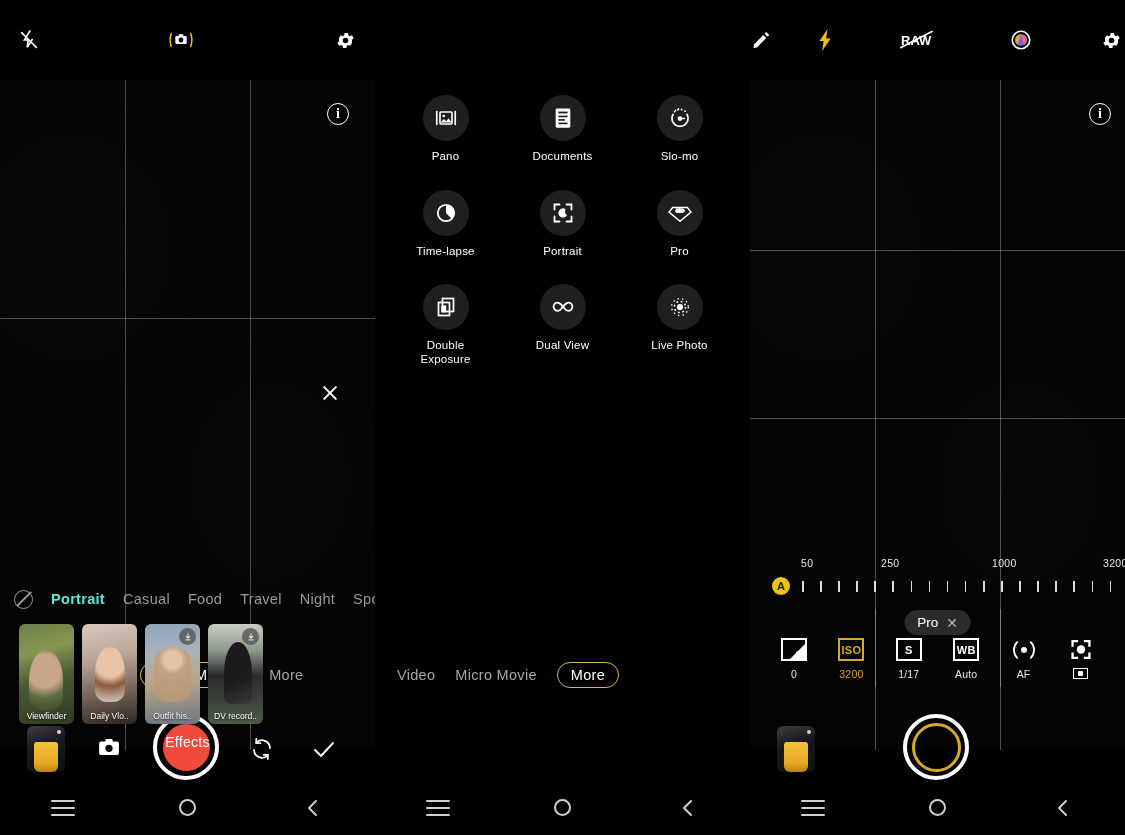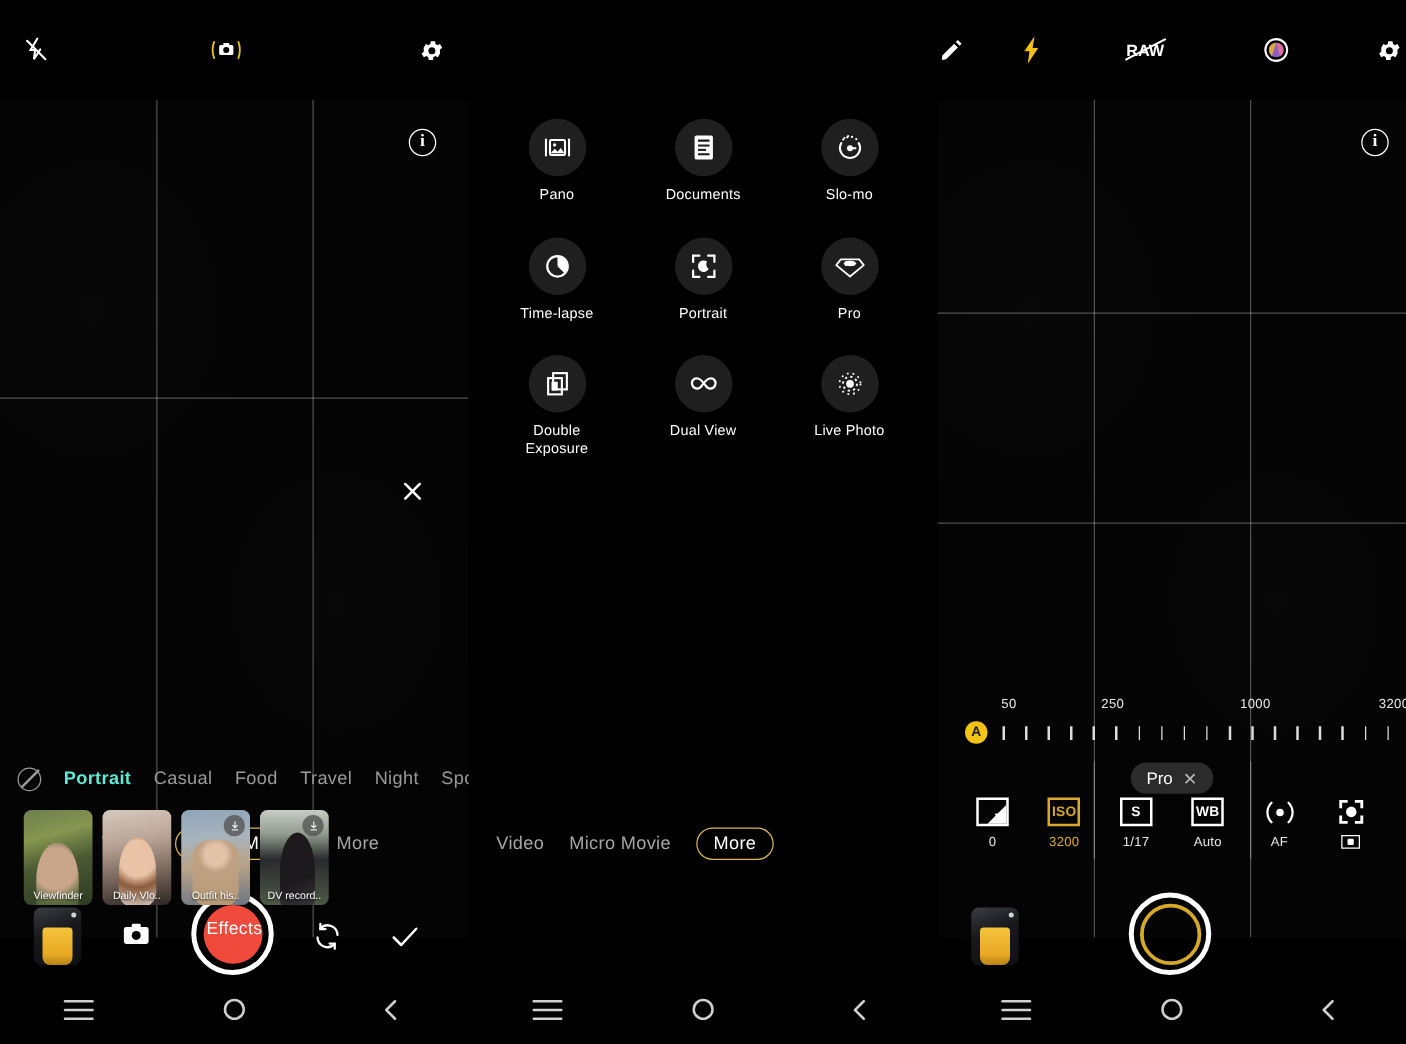--- a/index.html
+++ b/index.html
@@ -37,21 +37,21 @@
   .close-x{ position:absolute; z-index:8; width:30px; height:30px; display:flex; align-items:center; justify-content:center;
     font-size:26px; font-weight:300; color:#fff; line-height:1; }
   .eff-sheet{ position:absolute; left:0; right:0; bottom:85px; z-index:8; }
   .cat-row{ display:flex; align-items:center; gap:18px; padding:0 16px 0 14px; height:30px; white-space:nowrap; }
   .no-effect{ width:19px; height:19px; border:1.6px solid #9a9a9a; border-radius:50%; position:relative; flex:0 0 auto; }
   .no-effect:after{ content:""; position:absolute; left:-1px; top:7.5px; width:20px; height:1.6px; background:#9a9a9a;
     transform:rotate(-45deg); transform-origin:center; }
   .cat{ font-size:14.5px; color:#9b9b9b; letter-spacing:.3px; }
   .cat.active{ color:#5eead4; font-weight:bold; }
   .thumbs{ display:flex; gap:8px; padding:10px 0 0 19px; }
-  .thumb{ width:55px; height:76px; border-radius:6px; position:relative; overflow:hidden; flex:0 0 auto; }
+  .thumb{ width:55px; height:100px; border-radius:6px; position:relative; overflow:hidden; flex:0 0 auto; }
   .thumb .tcap{ position:absolute; left:0; right:0; bottom:3px; text-align:center; font-size:8.5px; color:#fff;
     text-shadow:0 1px 2px rgba(0,0,0,.9); white-space:nowrap; overflow:hidden; }
   .dlbadge{ position:absolute; top:4px; right:4px; width:17px; height:17px; border-radius:50%;
     background:rgba(90,90,90,.85); display:flex; align-items:center; justify-content:center; font-size:10px; }
   .eff-label{ text-align:center; font-size:14px; color:#fff; padding-top:10px; letter-spacing:.3px; }
 
   
   .t1{ background:linear-gradient(165deg,#6d7f4e 0%,#87964f 28%,#4a5a33 55%,#2e3a22 100%); }
   .t1:before{ content:""; position:absolute; left:10px; top:26px; width:34px; height:60px; border-radius:50% 50% 14px 14px;
     background:radial-gradient(circle at 45% 35%, #c9a589 0 38%, #5c6b3f 62%, #3d4a2b 100%); }

